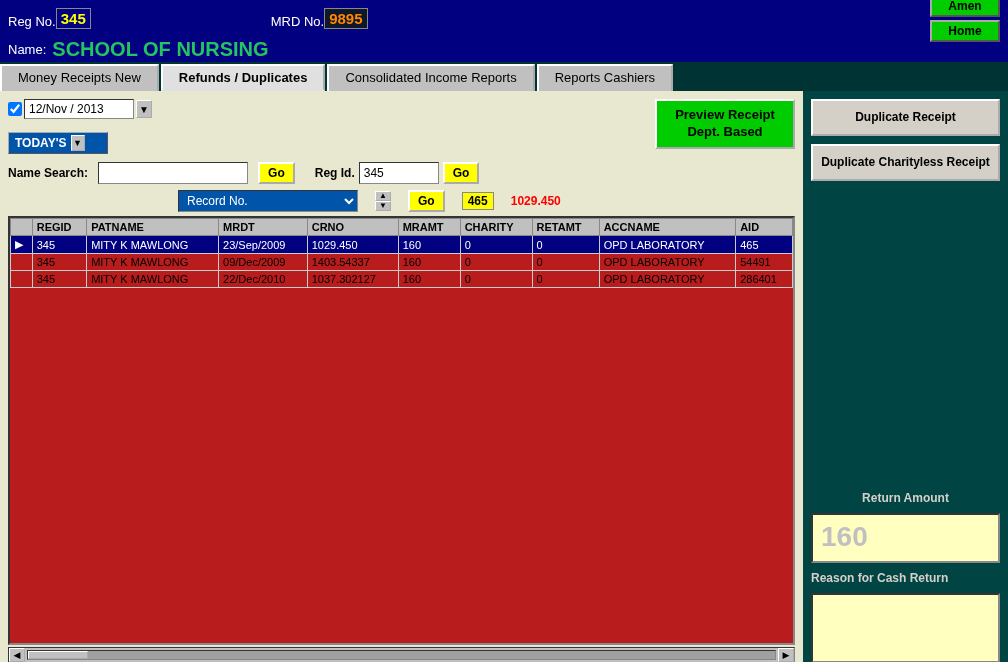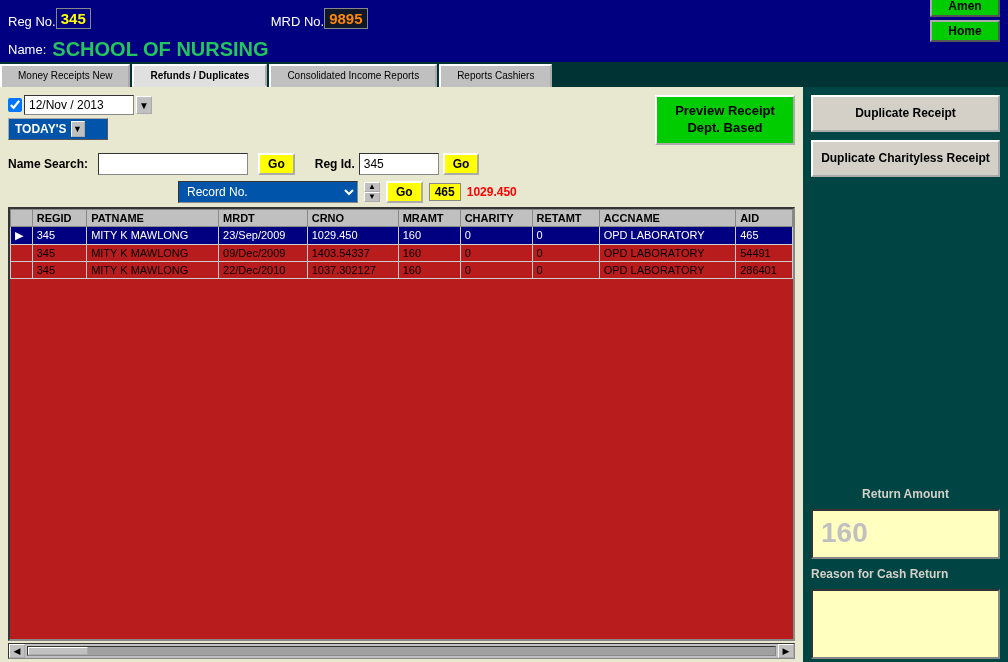--- a/index.html
+++ b/index.html
@@ -60,21 +60,21 @@
     
     .tabs {
       display: flex;
       background: #003333;
       margin-top: 2px;
     }
     .tab {
       background: #c0c0c0;
       border: 2px outset #fff;
       padding: 4px 16px;
-      font-size: 10px;
+      font-size: 13px;
       cursor: pointer;
       color: #000;
       border-bottom: none;
       margin-right: 2px;
     }
     .tab.active {
       background: #e0e0e0;
       font-weight: bold;
       border-bottom: 2px solid #e0e0e0;
     }
@@ -96,21 +96,21 @@
     }
 
     
     .top-controls {
       display: flex;
       align-items: flex-start;
       gap: 12px;
       margin-bottom: 8px;
     }
 
-    .date-section { display: flex; flex-direction: column; gap: 3px; }
+    .date-section { display: flex; flex-direction: column; gap: 13px; }
     .date-input-wrap { display: flex; align-items: center; gap: 2px; }
     .checkbox-date { width: 14px; height: 14px; }
     .date-input {
       background: #fff;
       border: 1px inset #888;
       padding: 2px 4px;
       font-size: 12px;
       width: 110px;
     }
     .dropdown-arrow {
@@ -194,21 +194,21 @@
       padding: 2px 4px;
       font-size: 12px;
       width: 80px;
       height: 22px;
     }
 
     
     .record-row {
       display: flex;
       align-items: center;
-      gap: 6px;
+      gap: 17px;
       margin-bottom: 4px;
       margin-left: 170px;
     }
     .record-select {
       background: #0055aa;
       color: #fff;
       border: 1px inset #888;
       padding: 2px 4px;
       font-size: 12px;
       width: 180px;

